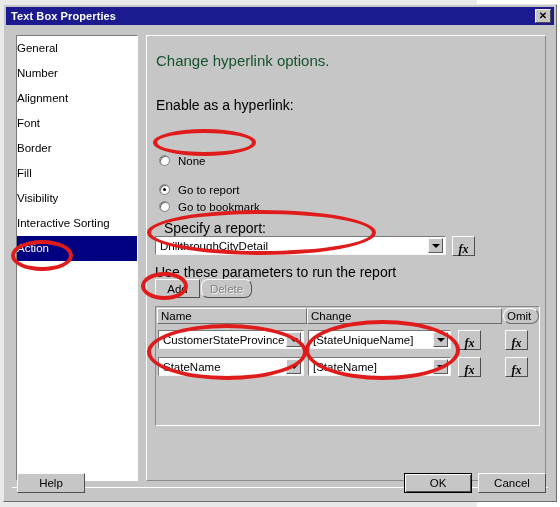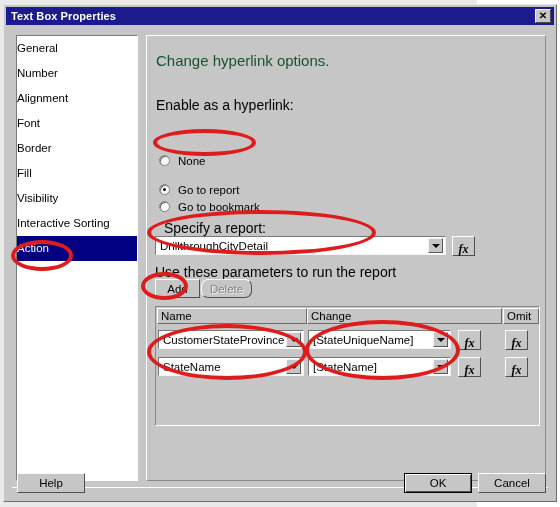--- a/index.html
+++ b/index.html
@@ -314,21 +314,21 @@
     border-bottom: 1px solid #6e6e6e;
     box-sizing: border-box;
     font-size: 11.5px;
     color: #000;
     padding-left: 3px;
     line-height: 14px;
     white-space: nowrap;
   }
   #head-name  { left: 1px;   width: 150px; }
   #head-value { left: 151px; width: 195px; }
-  #head-omit  { left: 347px; width: 36px; }
+  #head-omit  { left: 347px; width: 36px; border-radius: 8px; }
 
   .grid-row { position: absolute; left: 0; width: 100%; height: 27px; }
   .grid-row.row0 { top: 20px; }
   .grid-row.row1 { top: 47px; }
 
   .cell-combo-name  { left: 2px;   top: 3px; width: 146px; height: 19px; }
   .cell-combo-value { left: 152px; top: 3px; width: 143px; height: 19px; }
   .cell-fx-value    { position: absolute; left: 302px; top: 3px; width: 23px; height: 20px; }
   .cell-fx-omit     { position: absolute; left: 349px; top: 3px; width: 23px; height: 20px; }
 

